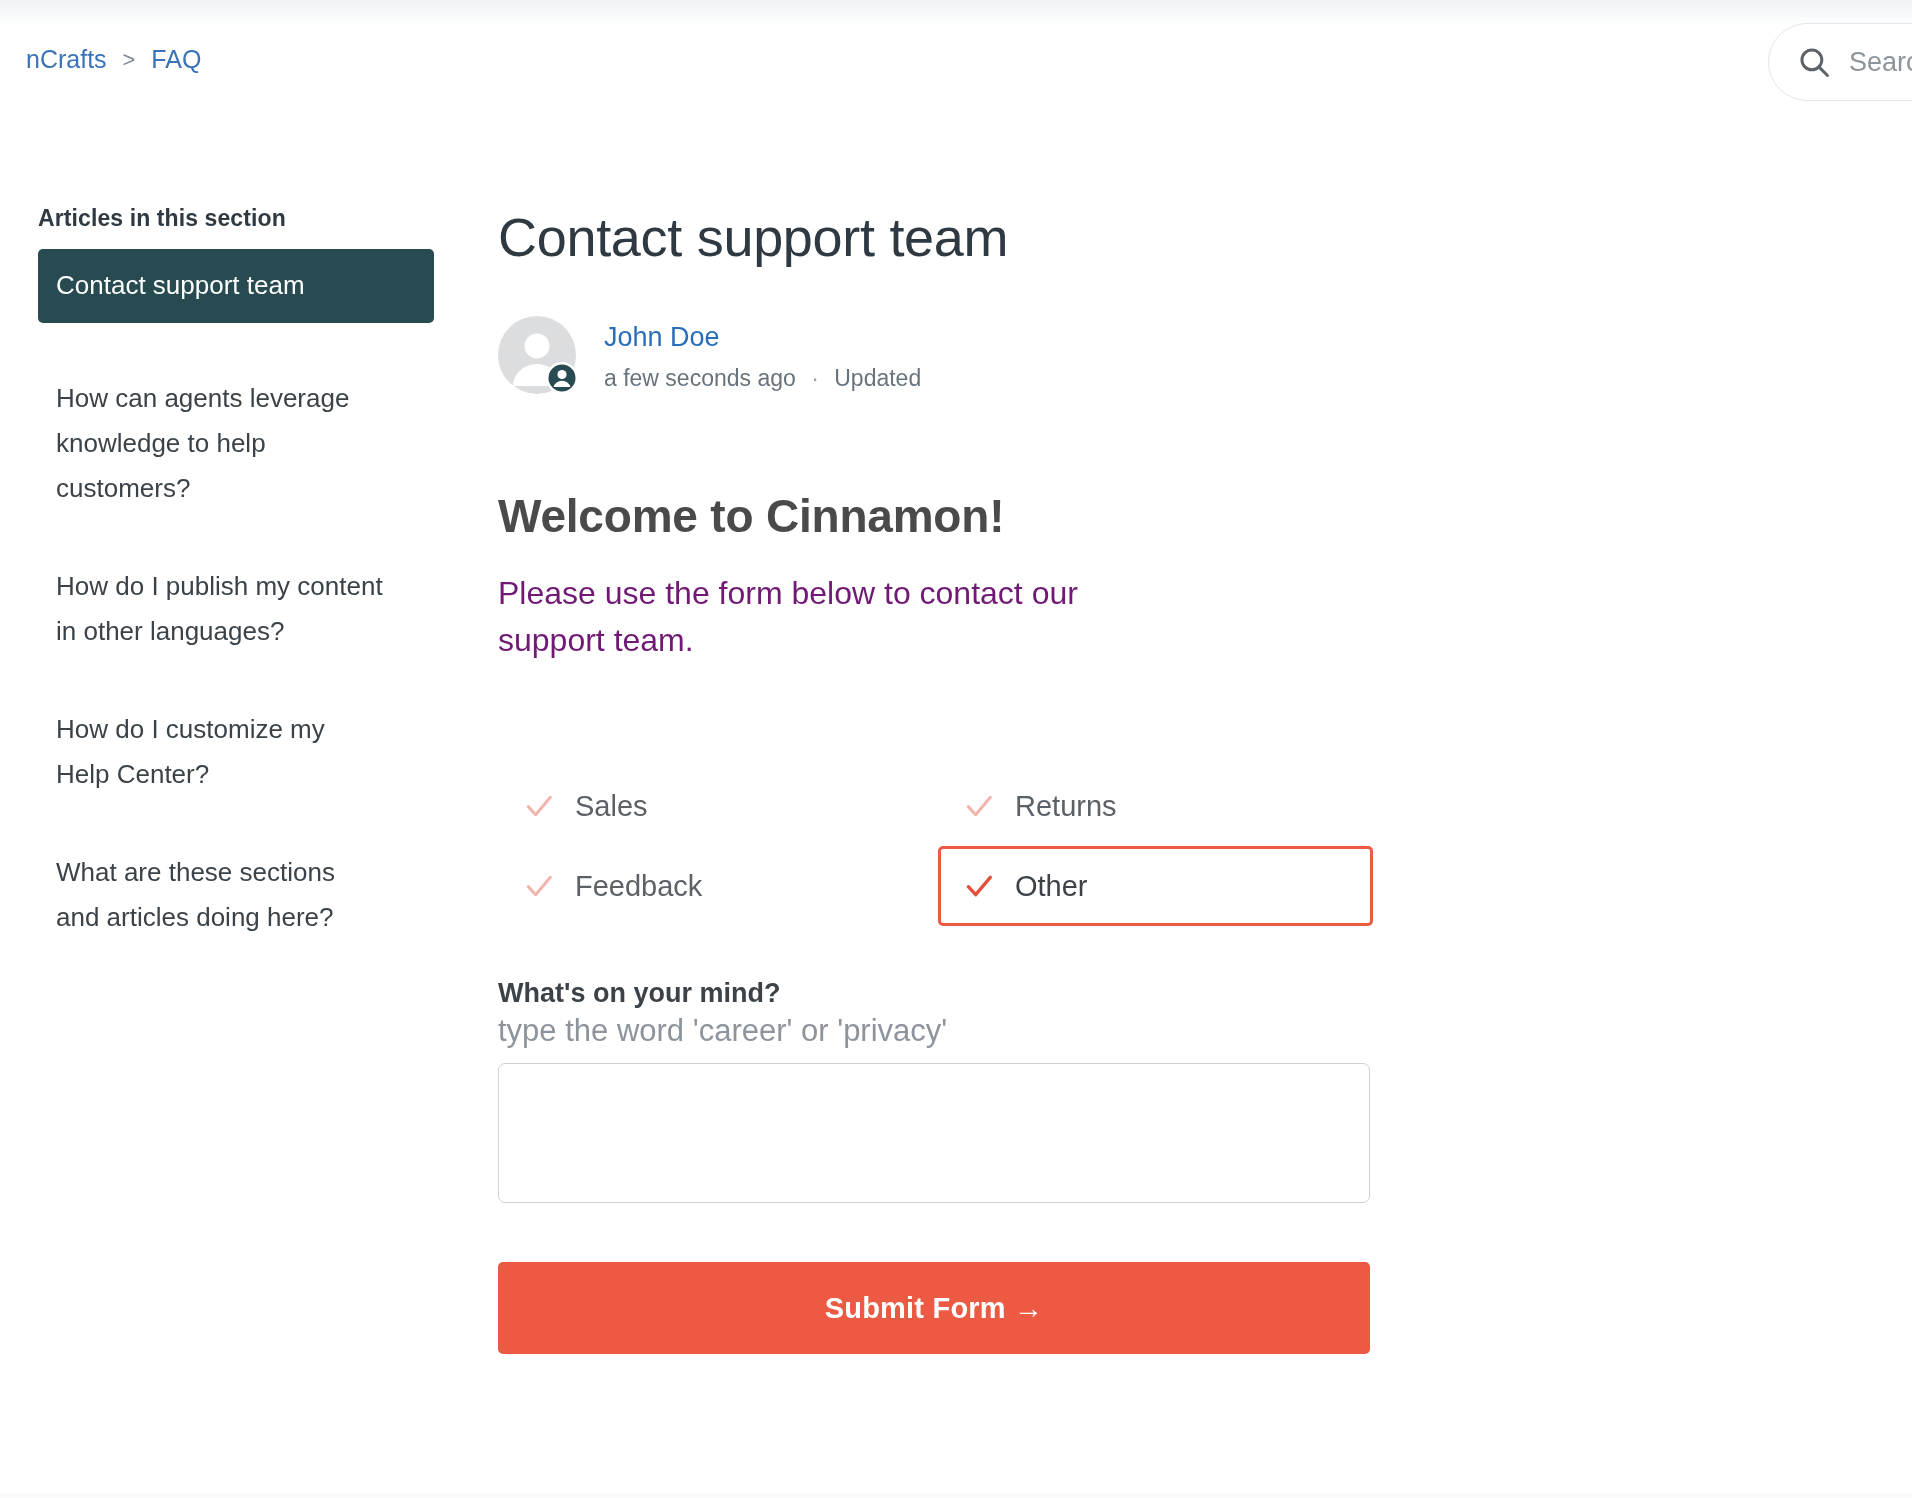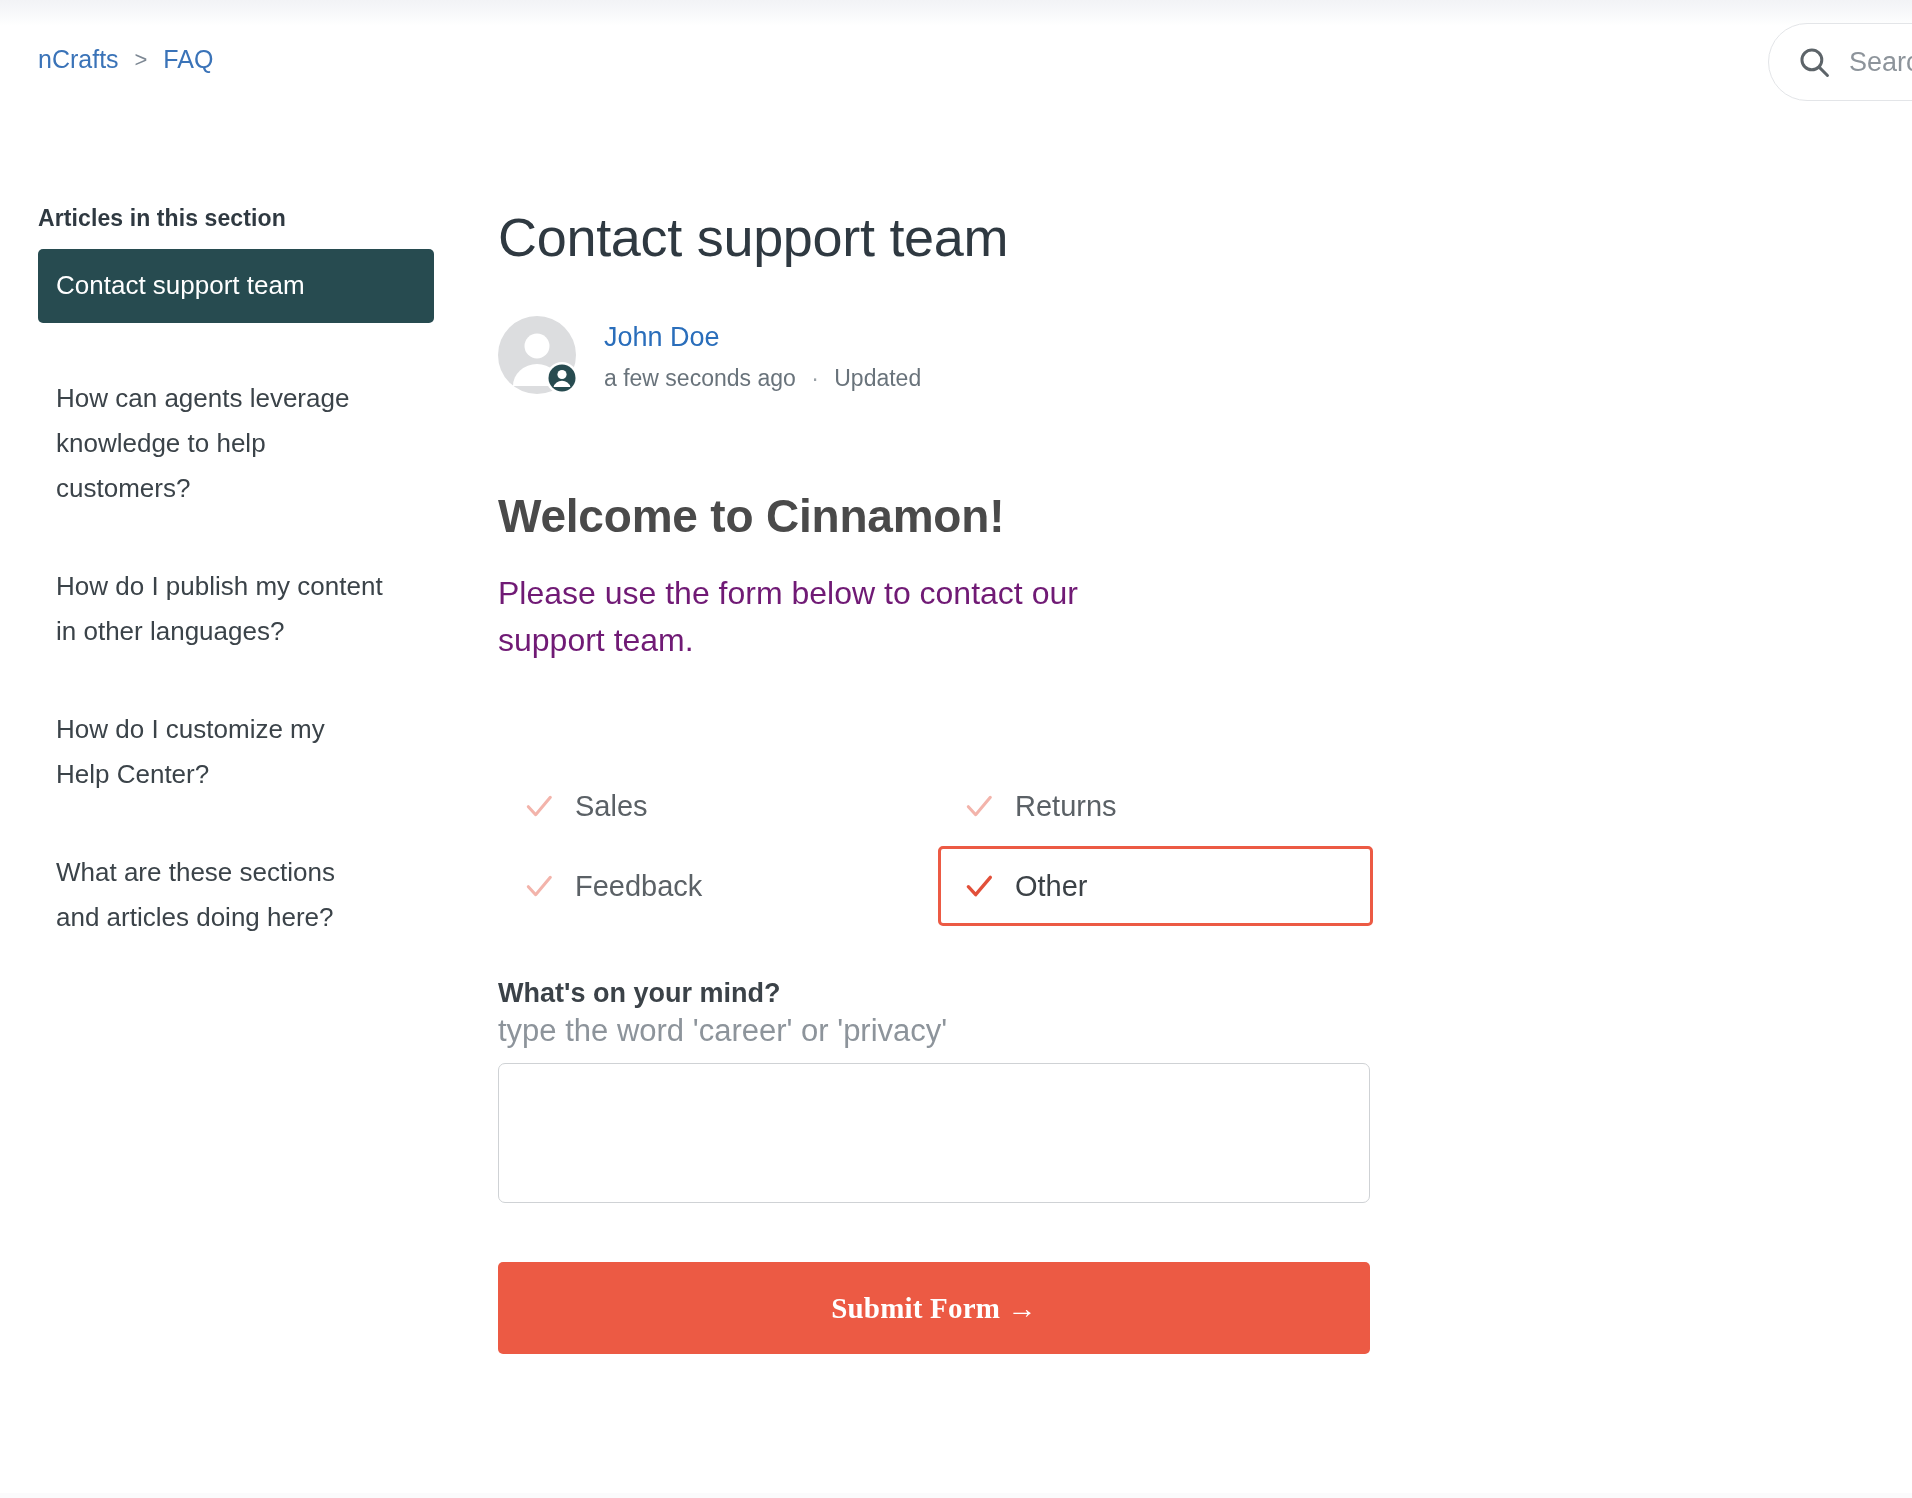--- a/index.html
+++ b/index.html
@@ -30,21 +30,21 @@
   
   .header {
     position: absolute;
     top: 0; left: 0;
     width: 1912px;
     height: 120px;
   }
 
   .breadcrumb {
     position: absolute;
-    left: 38px;
+    left: 26px;
     top: 44px;
     font-size: 25px;
     line-height: 30px;
     white-space: nowrap;
   }
   .crumb-link {
     color: #3a73b8;
     text-decoration: none;
     font-size: 25px;
   }
@@ -261,21 +261,21 @@
 
   .submit-btn {
     display: block;
     margin-top: 59px;
     width: 872px;
     height: 92px;
     background: #ec5a44;
     color: #ffffff;
     border: none;
     border-radius: 5px;
-    font-family: Liberation Serif, serif;
+    font-family: Liberation Sans, sans-serif;
     font-size: 29px;
     font-weight: bold;
     letter-spacing: 0.2px;
     cursor: pointer;
   }
 
   .bottom-edge {
     position: absolute;
     left: 0; bottom: 0;
     width: 1912px; height: 5px;

